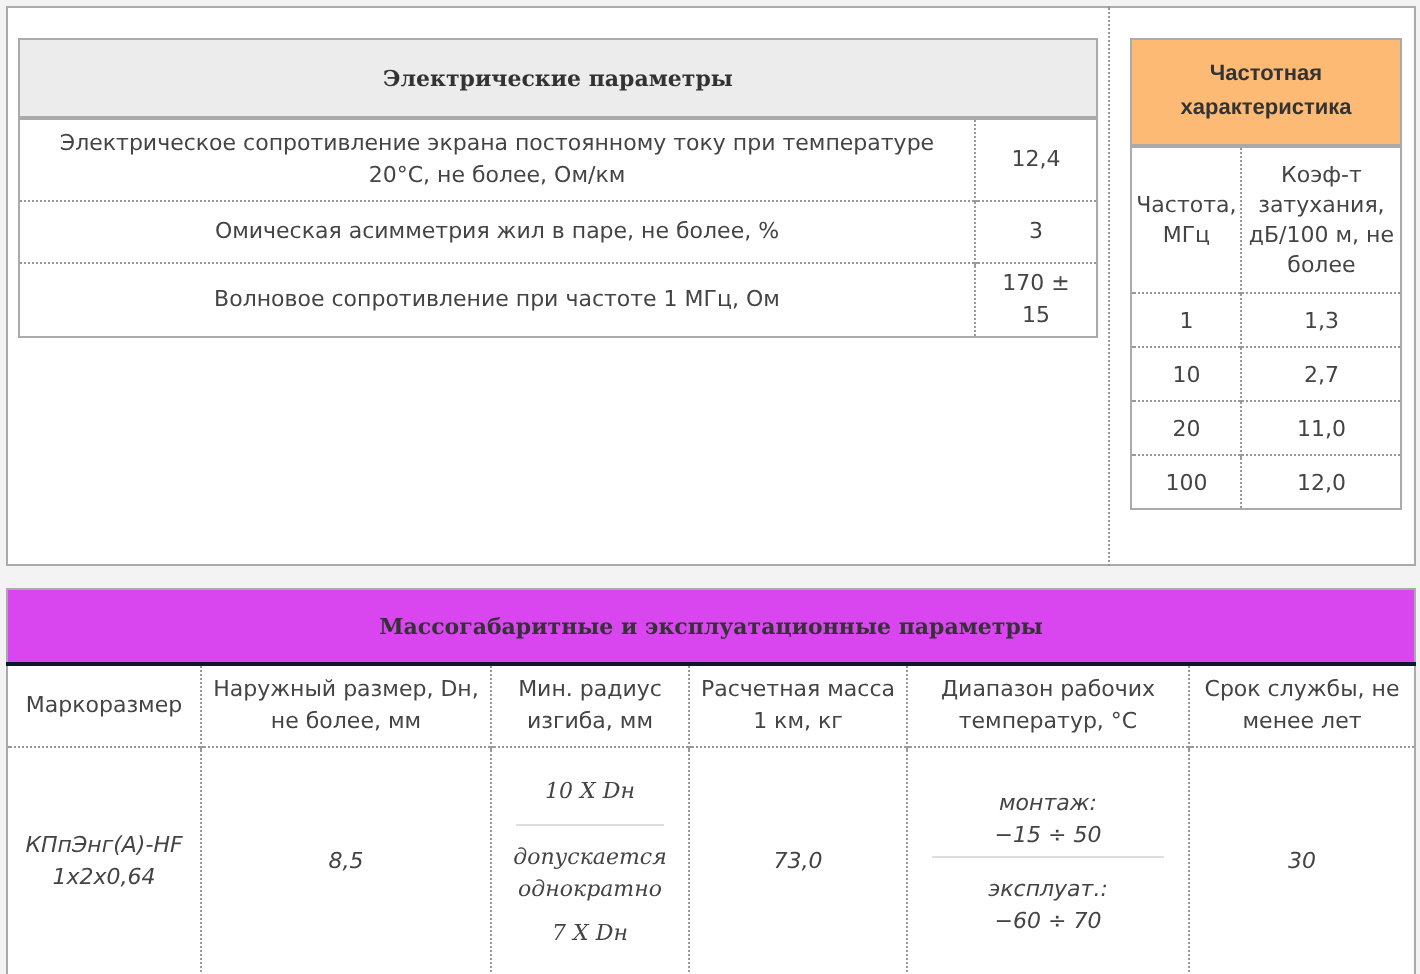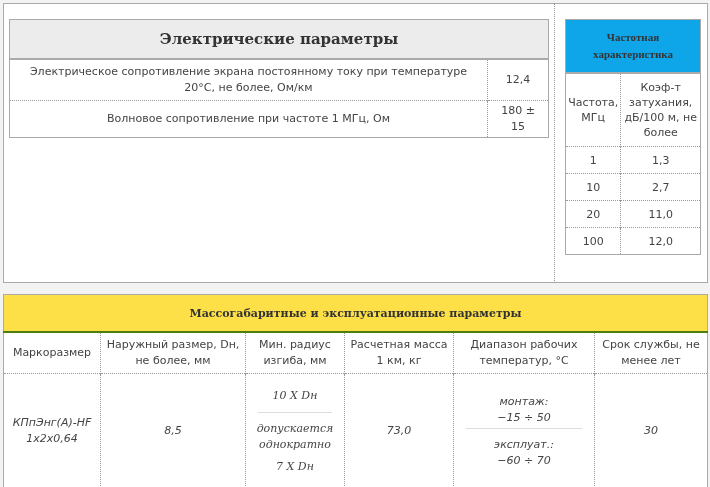--- a/index.html
+++ b/index.html
@@ -2,31 +2,31 @@
 <html><head>
 <meta charset="utf-8">
 <style>
   html, body { margin:0; padding:0; }
   body { width:710px; height:487px; background:#f3f3f3; font-family:"DejaVu Sans", sans-serif; font-size:11px; color:#444; position:relative; overflow:hidden; }
   .box-top { position:absolute; left:3px; top:3px; width:705px; height:280px; background:#fff; border:1px solid #aaa; box-sizing:border-box; }
   .vdiv { position:absolute; left:554px; top:3px; width:0; height:280px; border-left:1px dotted #999; }
   table { border-collapse:collapse; background:#fff; }
   td, th { text-align:center; vertical-align:middle; }
   .t-elec { position:absolute; left:9px; top:19px; width:540px; border:1px solid #aaa; }
-  .t-elec th { background:#ececec; height:36px; font-family:"DejaVu Serif", serif; font-weight:bold; font-size:15px; color:#333; border-bottom:2px solid #aaa; }
+  .t-elec th { background:#ececec; height:36px; font-family:"DejaVu Serif", serif; font-weight:bold; font-size:11px; color:#333; border-bottom:2px solid #aaa; }
   .t-elec td { border-top:1px dotted #999; height:26px; padding:2px 6px; line-height:16px; }
   .t-elec td.val { border-left:1px dotted #999; width:48px; }
   .t-elec tr.tall td { height:36px; }
   .t-freq { position:absolute; left:565px; top:19px; width:136px; border:1px solid #aaa; }
-  .t-freq th { background:#0ea5e9; height:50px; font-family:Liberation Serif, serif; font-weight:bold; font-size:11px; color:#333; border-bottom:2px solid #aaa; line-height:17px; }
+  .t-freq th { background:#fdba74; height:50px; font-family:Liberation Sans, sans-serif; font-weight:bold; font-size:11px; color:#333; border-bottom:2px solid #aaa; line-height:17px; }
   .t-freq td { border-top:1px dotted #999; height:24px; line-height:15px; }
   .t-freq td + td { border-left:1px dotted #999; }
   .t-freq tr.hdr td { height:70px; }
   .t-mass { position:absolute; left:3px; top:294px; width:705px; border:1px solid #aaa; }
-  .t-mass th { background:#fde047; height:34px; font-family:"DejaVu Serif", serif; font-weight:bold; font-size:11px; color:#333; border-bottom:2px solid #4d7c0f; }
+  .t-mass th { background:#d946ef; height:34px; font-family:"DejaVu Serif", serif; font-weight:bold; font-size:11px; color:#333; border-bottom:2px solid #0f172a; }
   .t-mass td { height:40px; line-height:16px; padding:0 4px; }
   .t-mass td + td { border-left:1px dotted #999; }
   .t-mass tr.body td { border-top:1px dotted #999; height:114px;font-style:italic; }
   .serif { font-family:"DejaVu Serif", serif; }
   .sub { padding:6px 0; }
   .sep { border-top:1px solid #ddd; margin:2px 8px; }
 </style>
 </head>
 <body>
 
@@ -36,22 +36,26 @@
 <table class="t-elec">
   <tbody>
       <tr>
         <th colspan="2">Электрические параметры</th>
       </tr>
   <tr class="tall">
         <td>Электрическое сопротивление экрана постоянному току при температуре 20°С, не более, Ом/км</td>
         <td class="val">12,4</td>
       </tr>
   <tr>
+        <td>Омическая асимметрия жил в паре, не более, %</td>
+        <td class="val">3</td>
+      </tr>
+  <tr>
         <td>Волновое сопротивление при частоте 1 МГц, Ом</td>
-        <td class="val">180 ± 15</td>
+        <td class="val">170 ± 15</td>
       </tr>
 </tbody>
   </table>
 
 <table class="t-freq">
   <tbody>
       <tr>
         <th colspan="2">Частотная характеристика</th>
       </tr>
   <tr class="hdr">

